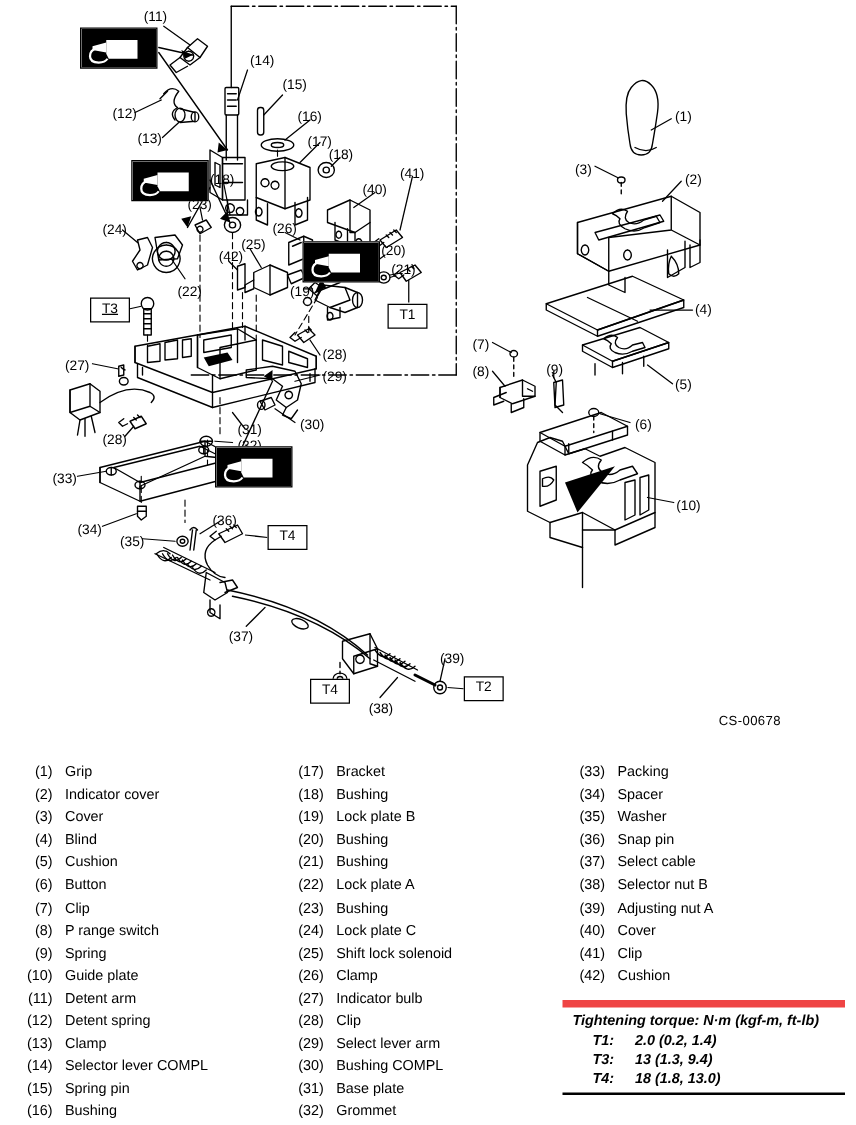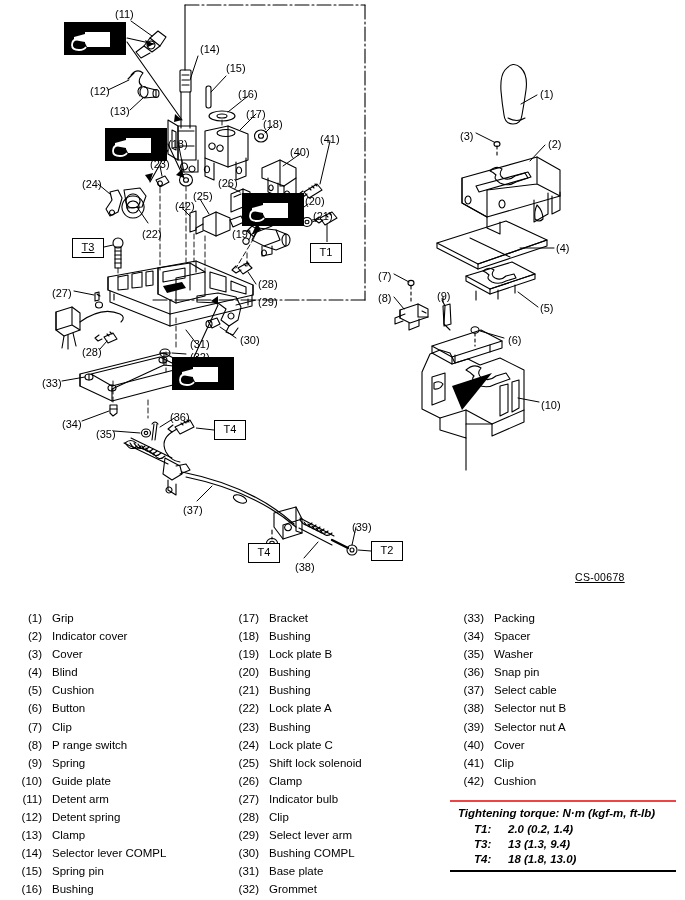--- a/index.html
+++ b/index.html
@@ -76,21 +76,21 @@
     flex:0 0 auto;
   }
   .legname{flex:1 1 auto;}
 
   
   #torque{
     position:absolute;
     left:450px;
     top:800px;
     width:226px;
-    border-top:2px solid #ef4444;
+    border-top:6px solid #ef4444;
     border-bottom:2px solid #000;
     padding:4px 0 4px 0;
     font-style:italic;
     font-weight:bold;
     font-size:11.5px;
   }
   #torque .thead{padding:1px 0 2px 8px;}
   .trow{display:flex;padding:1.5px 0 1.5px 24px;}
   .tkey{width:34px;flex:0 0 auto;}
   .tval{flex:1 1 auto;}
@@ -639,21 +639,21 @@
     </div>
     <div class="greasebox" style="left:172px;top:357px;width:62px;height:33px;">
       <svg width="62" height="33" viewBox="0 0 62 33">
         <rect x="0" y="0" width="62" height="33" fill="#000"></rect>
         <path d="M20 9 L45 9 L45 24 L22 24 L20 20 Z" fill="#fff"></path>
         <path d="M20 11 L9 14 L9 17 L20 19 Z" fill="#fff"></path>
         <path d="M12 16 q-5,1 -5,6 q0,5 7,5 q5,0 7,-3" fill="none" stroke="#fff" stroke-width="1.8"></path>
       </svg>
     </div>
 
-    <div class="drawingcode" style="left:575px;top:571px;text-decoration:underline;">CS-00678</div>
+    <div class="drawingcode" style="left:575px;top:571px;">CS-00678</div>
   </div>
 
   <div id="legend">
 
     <div class="legcol c1">
       <div class="legrow">
           <span class="legnum">(1)</span>
           <span class="legname">Grip</span>
         </div>
       <div class="legrow">
@@ -805,21 +805,21 @@
       <div class="legrow">
           <span class="legnum">(37)</span>
           <span class="legname">Select cable</span>
         </div>
       <div class="legrow">
           <span class="legnum">(38)</span>
           <span class="legname">Selector nut B</span>
         </div>
       <div class="legrow">
           <span class="legnum">(39)</span>
-          <span class="legname">Selector nut A</span>
+          <span class="legname">Adjusting nut A</span>
         </div>
       <div class="legrow">
           <span class="legnum">(40)</span>
           <span class="legname">Cover</span>
         </div>
       <div class="legrow">
           <span class="legnum">(41)</span>
           <span class="legname">Clip</span>
         </div>
       <div class="legrow">

